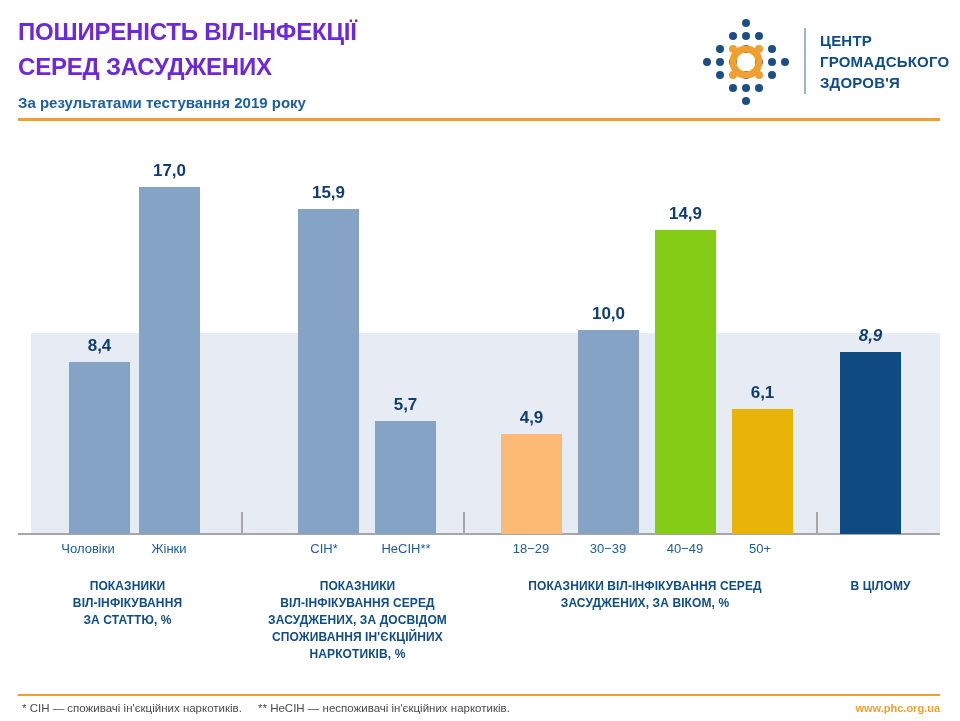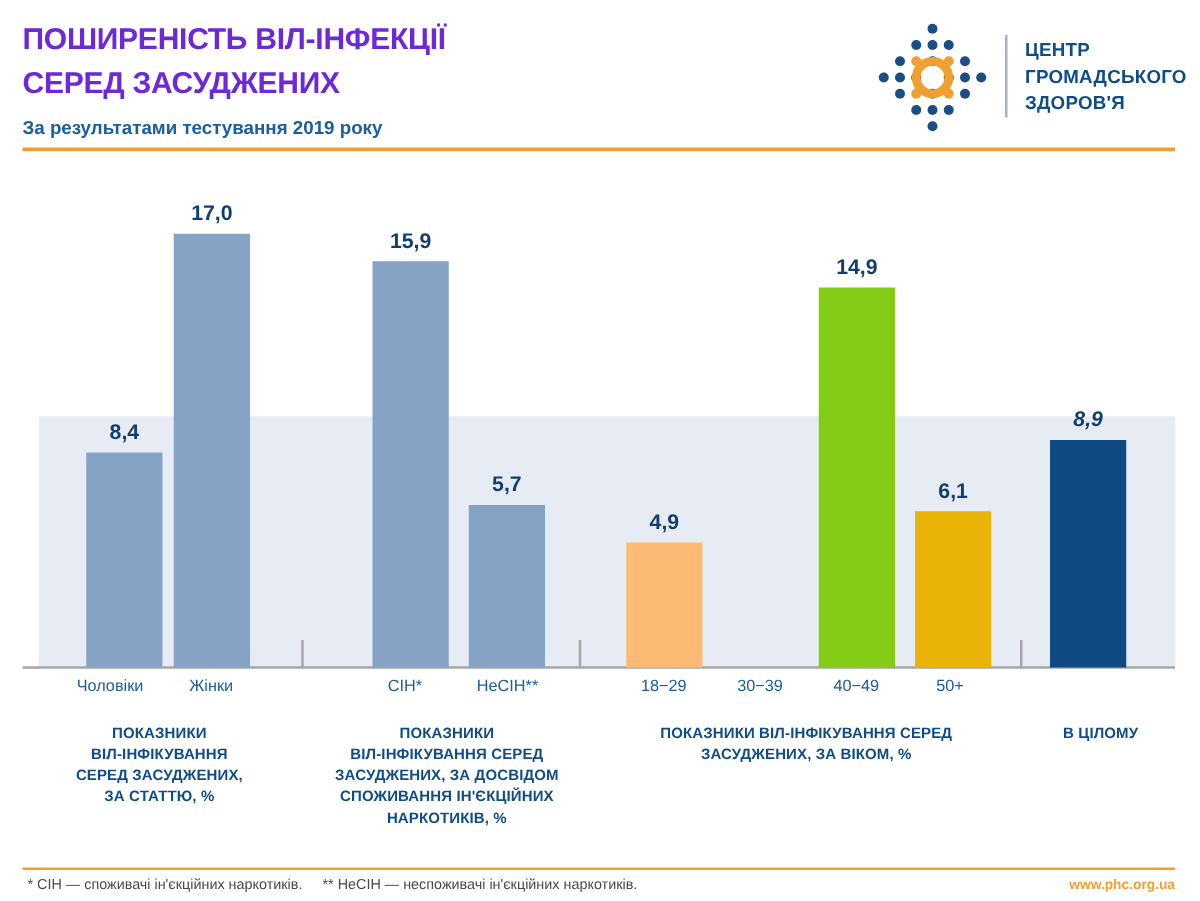--- a/index.html
+++ b/index.html
@@ -239,25 +239,28 @@
 
   <div class="bar" style="left: 69px; width: 61px; height: 171.537px; background: rgb(133, 163, 196);">
     <span class="bar-value">8,4</span>
   </div>
   <div class="bar" style="left: 139px; width: 61px; height: 347.158px; background: rgb(133, 163, 196);">
     <span class="bar-value">17,0</span>
   </div>
   <div class="bar" style="left: 298px; width: 61px; height: 324.695px; background: rgb(133, 163, 196); padding-left: 19px;">
     <span class="bar-value">15,9</span>
   </div>
-  <div class="bar" style="left: 375px; width: 61px; height: 130px; background: rgb(133, 163, 196);">
+  <div class="bar" style="left: 375px; width: 61px; height: 113px; background: rgb(133, 163, 196);">
     <span class="bar-value">5,7</span>
   </div>
   <div class="bar" style="left: 501px; width: 61px; height: 100.063px; background: #fdba74;">
     <span class="bar-value">4,9</span>
+  </div>
+  <div class="bar" style="left: 578px; width: 61px; height: 204.211px; background: rgb(133, 163, 196);">
+    <span class="bar-value">10,0</span>
   </div>
   <div class="bar" style="left: 655px; width: 61px; height: 304.274px; background: #84cc16;">
     <span class="bar-value">14,9</span>
   </div>
   <div class="bar" style="left: 732px; width: 61px; height: 124.568px; background: #eab308;">
     <span class="bar-value">6,1</span>
   </div>
   <div class="bar accent" style="left: 840px; width: 61px; height: 181.747px; background: rgb(15, 74, 130);">
     <span class="bar-value">8,9</span>
   </div>
@@ -273,21 +276,20 @@
   <div class="cat-label" style="left:531px;">18−29</div>
   <div class="cat-label" style="left:608px;">30−39</div>
   <div class="cat-label" style="left:685px;">40−49</div>
   <div class="cat-label" style="left:760px;">50+</div>
 </div>
 
 <div id="captions">
   <div class="caption" style="left:20px; width:215px;">
     <div>ПОКАЗНИКИ</div>
     <div>ВІЛ-ІНФІКУВАННЯ</div>
-    <div>СЕРЕД ЗАСУДЖЕНИХ,</div>
     <div>ЗА СТАТТЮ, %</div>
   </div>
 
   <div class="caption" style="left:245px; width:225px;">
     <div>ПОКАЗНИКИ</div>
     <div>ВІЛ-ІНФІКУВАННЯ СЕРЕД</div>
     <div>ЗАСУДЖЕНИХ, ЗА ДОСВІДОМ</div>
     <div>СПОЖИВАННЯ ІН'ЄКЦІЙНИХ</div>
     <div>НАРКОТИКІВ, %</div>
   </div>

